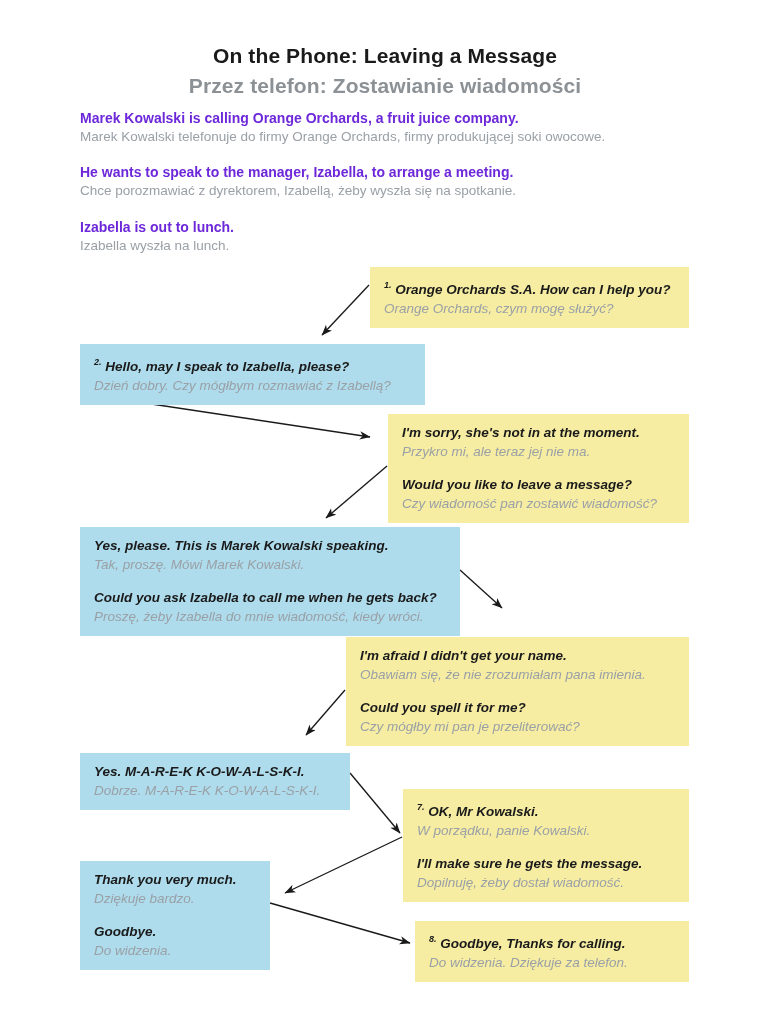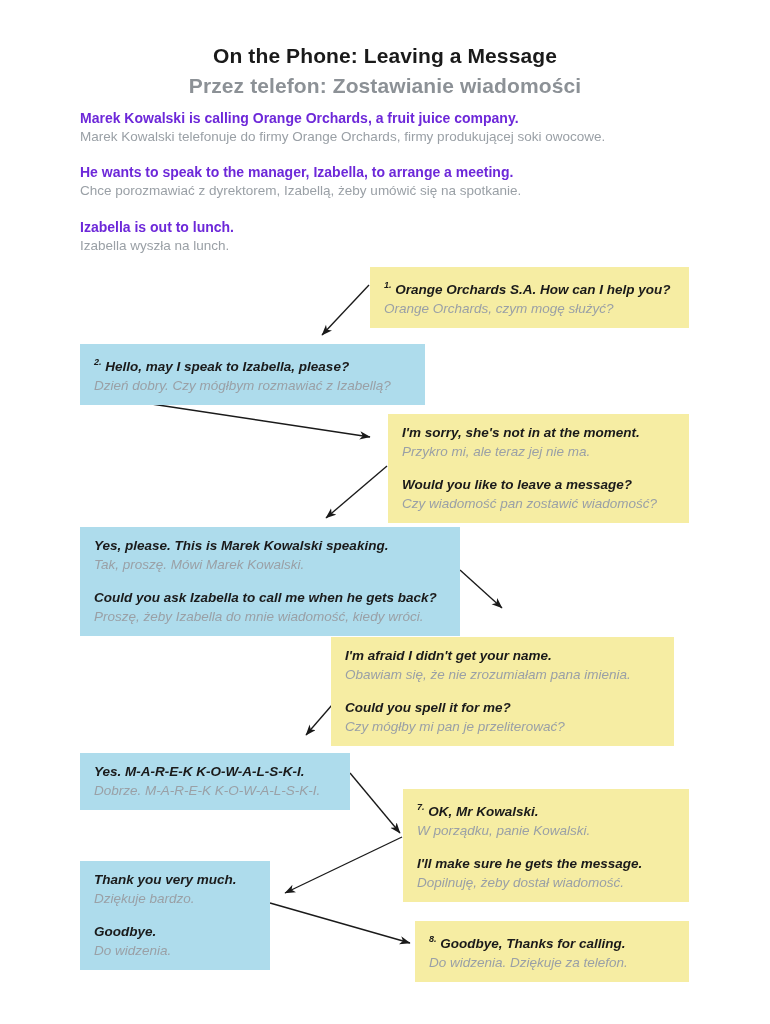--- a/index.html
+++ b/index.html
@@ -101,21 +101,21 @@
     font-weight: bold;
     color: #1a1a1a;
     letter-spacing: 0;
   }
 
   
   #b1 { left: 370px; top: 267px; width: 319px; }
   #b2 { left: 80px;  top: 344px; width: 345px; }
   #b3 { left: 388px; top: 414px; width: 301px; }
   #b4 { left: 80px;  top: 527px; width: 380px; }
-  #b5 { left: 331px; top: 637px; width: 343px; }
+  #b5 { left: 346px; top: 637px; width: 343px; }
   #b6 { left: 80px;  top: 753px; width: 270px; }
   #b7 { left: 403px; top: 789px; width: 286px; }
   #b8 { left: 80px;  top: 861px; width: 190px; }
   #b9 { left: 415px; top: 921px; width: 274px; }
 </style>
 </head>
 <body>
 
 <div id="page">
 
@@ -139,21 +139,21 @@
 
   <div class="title-en">On the Phone: Leaving a Message</div>
   <div class="title-pl">Przez telefon: Zostawianie wiadomości</div>
 
   <div class="intro" id="intro-1">
     <p class="en">Marek Kowalski is calling Orange Orchards, a fruit juice company.</p>
     <p class="pl">Marek Kowalski telefonuje do firmy Orange Orchards, firmy produkującej soki owocowe.</p>
   </div>
   <div class="intro" id="intro-2">
     <p class="en">He wants to speak to the manager, Izabella, to arrange a meeting.</p>
-    <p class="pl">Chce porozmawiać z dyrektorem, Izabellą, żeby umówić się na spotkanie.</p>
+    <p class="pl">Chce porozmawiać z dyrektorem, Izabellą, żeby wyszła się na spotkanie.</p>
   </div>
   <div class="intro" id="intro-3">
     <p class="en">Izabella is out to lunch.</p>
     <p class="pl">Izabella wyszła na lunch.</p>
   </div>
 
   <div class="bubble yellow" id="b1">
       <div class="line en"><span class="sup">1.</span> <span>Orange Orchards S.A. How can I help you?</span></div>
       <div class="line pl">Orange Orchards, czym mogę służyć?</div>
     </div>

